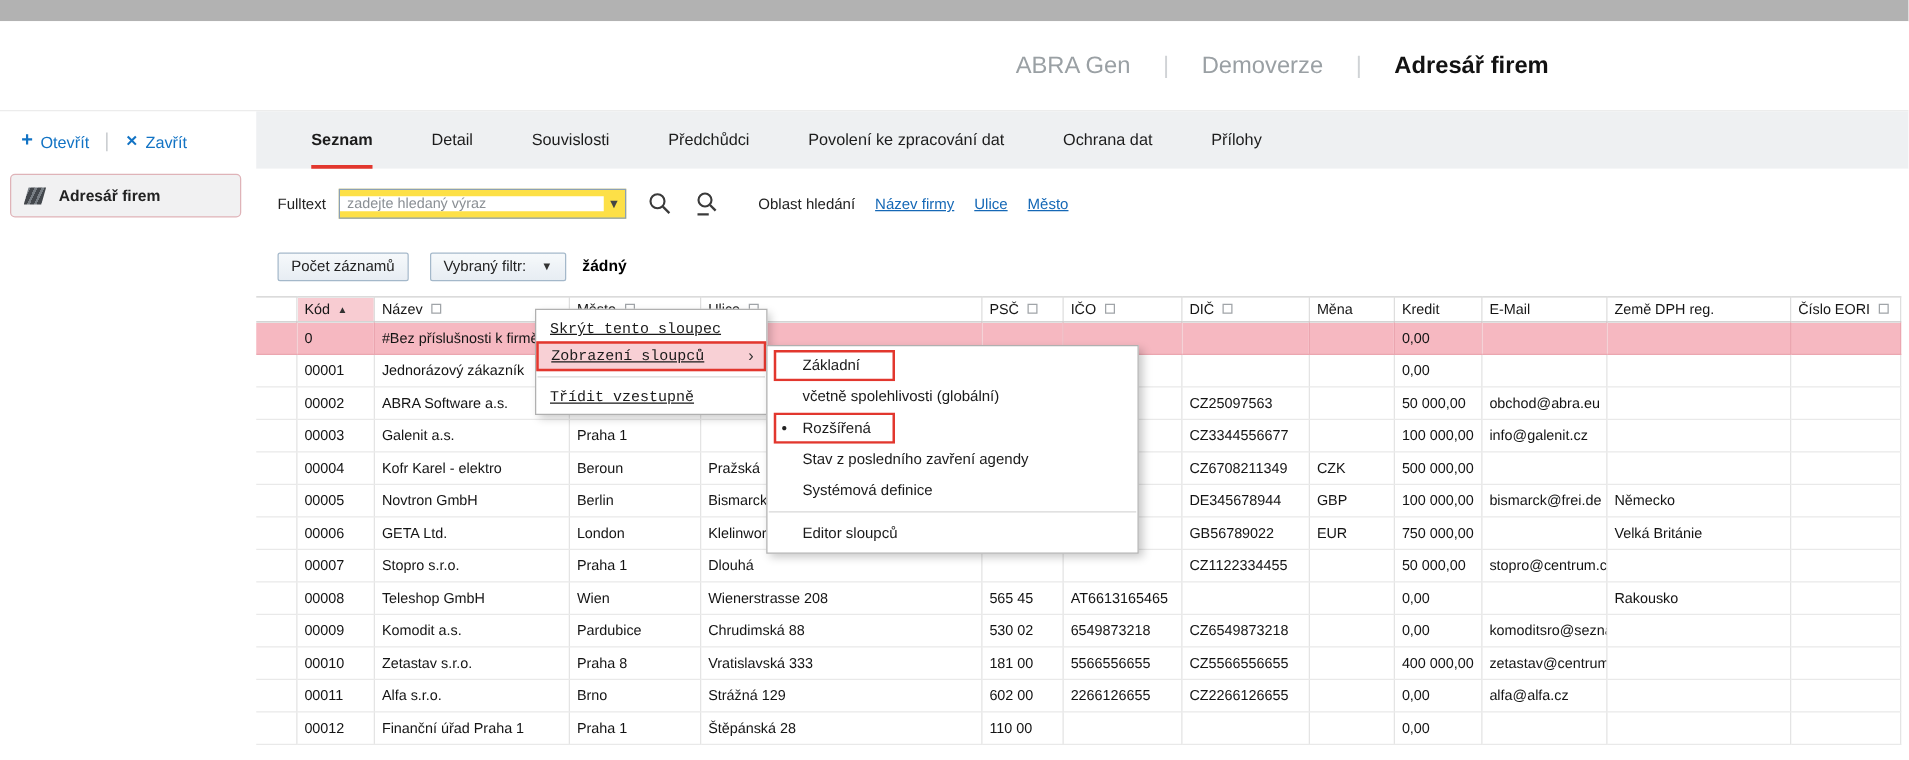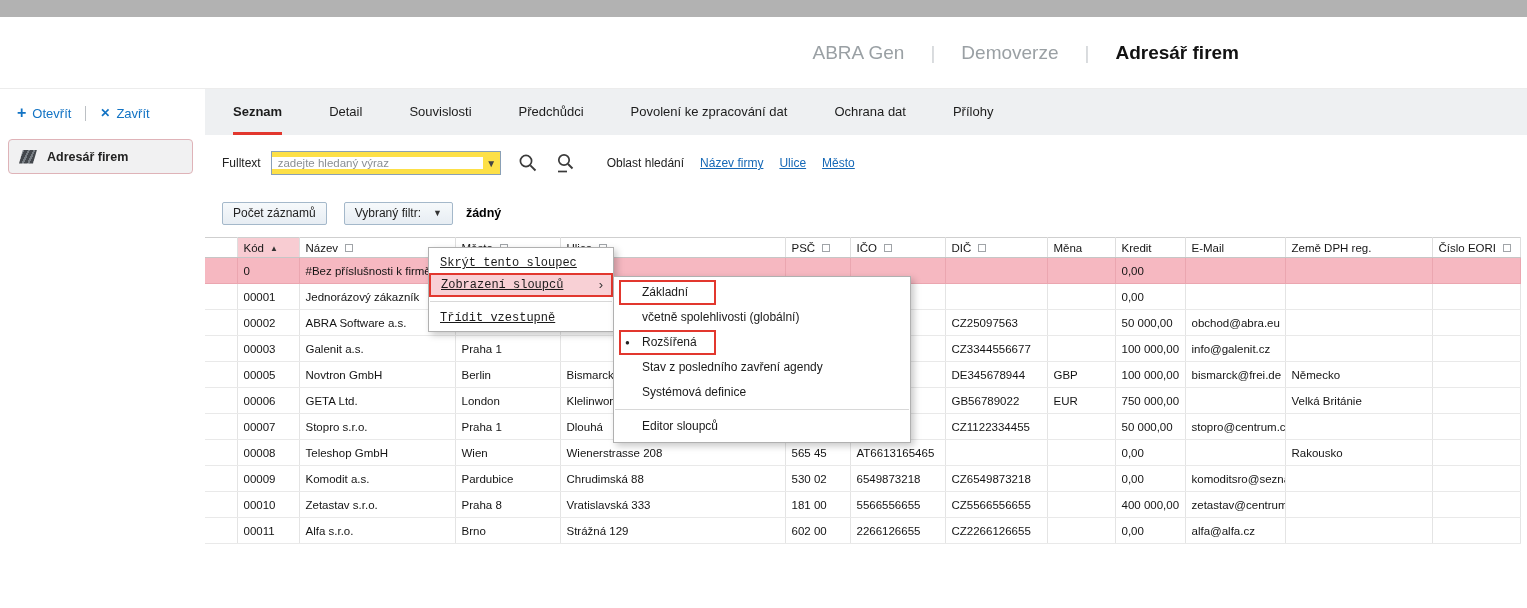--- a/index.html
+++ b/index.html
@@ -20,21 +20,21 @@
   .sidebar-actions { margin:16px 0 0 17px; display:flex; align-items:center; gap:10px; color:#1273c4; font-size:13px; }
   .action { display:flex; align-items:center; gap:6px; cursor:default; }
   .plus-icon { font-size:16px; font-weight:700; line-height:1; }
   .x-icon { font-size:12px; font-weight:700; line-height:1; }
   .action-sep { width:1px; height:15px; background:#bcc0c4; margin:0 4px; }
   .agenda-item { margin:18px 12px 0 8px; height:35px; background:#f1f1f2; border:1px solid #dfb3b8; border-radius:4px; display:flex; align-items:center; gap:10px; padding:0 10px; }
   .agenda-icon { width:18px; height:14px; background:repeating-linear-gradient(115deg,#43474c 0 3px,#787e84 3px 5px); clip-path:polygon(22% 0,100% 0,78% 100%,0 100%); }
   .agenda-label { font-weight:700; font-size:12.5px; color:#222; }
 
   .content { flex:1; min-width:0; background:#fff; }
-  .tabbar { height:46px; background:#eef0f2; display:flex; padding-left:28px; gap:47px; }
+  .tabbar { height:46px; background:#eef0f2; display:flex; padding-left:44px; gap:47px; }
   .tab { font-size:13px; color:#1c1c1c; display:flex; align-items:center; border-bottom:3px solid transparent; padding-top:2px; white-space:nowrap; }
   .tab.active { font-weight:700; border-bottom-color:#e2372e; }
 
   .searchrow { height:56px; background:#fff; display:flex; align-items:center; padding-left:17px; font-size:12px; color:#222; }
   .ft-label { margin-right:10px; }
   .combo { width:230px; height:24px; border:1px solid #8aa0b6; background:#fde047; display:flex; align-items:center; }
   .combo input { flex:1; min-width:0; border:0; outline:0; padding:0 6px; font-family:inherit; font-size:11.5px; color:#222; }
   .combo input::placeholder { color:#8a8f94; }
   .combo-arrow { width:17px; text-align:center; color:#444; font-size:10px; }
   .search-icon-btn { margin-left:16px; display:flex; align-items:flex-end; }
@@ -240,20 +240,35 @@
                 <td></td>
                 <td>CZ3344556677</td>
                 <td></td>
                 <td>100 000,00</td>
                 <td>info@galenit.cz</td>
                 <td></td>
                 <td></td>
               </tr>
               <tr>
                 <td class="gutter"></td>
+                <td>00004</td>
+                <td>Kofr Karel - elektro</td>
+                <td>Beroun</td>
+                <td>Pražská</td>
+                <td></td>
+                <td></td>
+                <td>CZ6708211349</td>
+                <td>CZK</td>
+                <td>500 000,00</td>
+                <td></td>
+                <td></td>
+                <td></td>
+              </tr>
+              <tr>
+                <td class="gutter"></td>
                 <td>00005</td>
                 <td>Novtron GmbH</td>
                 <td>Berlin</td>
                 <td>Bismarckstrasse</td>
                 <td></td>
                 <td></td>
                 <td>DE345678944</td>
                 <td>GBP</td>
                 <td>100 000,00</td>
                 <td>bismarck@frei.de</td>
@@ -340,20 +355,35 @@
                 <td>00011</td>
                 <td>Alfa s.r.o.</td>
                 <td>Brno</td>
                 <td>Strážná 129</td>
                 <td>602 00</td>
                 <td>2266126655</td>
                 <td>CZ2266126655</td>
                 <td></td>
                 <td>0,00</td>
                 <td>alfa@alfa.cz</td>
+                <td></td>
+                <td></td>
+              </tr>
+              <tr>
+                <td class="gutter"></td>
+                <td>00012</td>
+                <td>Finanční úřad Praha 1</td>
+                <td>Praha 1</td>
+                <td>Štěpánská 28</td>
+                <td>110 00</td>
+                <td></td>
+                <td></td>
+                <td></td>
+                <td>0,00</td>
+                <td></td>
                 <td></td>
                 <td></td>
               </tr>
             </tbody>
           </table>
       </div>
     </main>
   </div>
 
   <div class="menu" id="ctxmenu">

